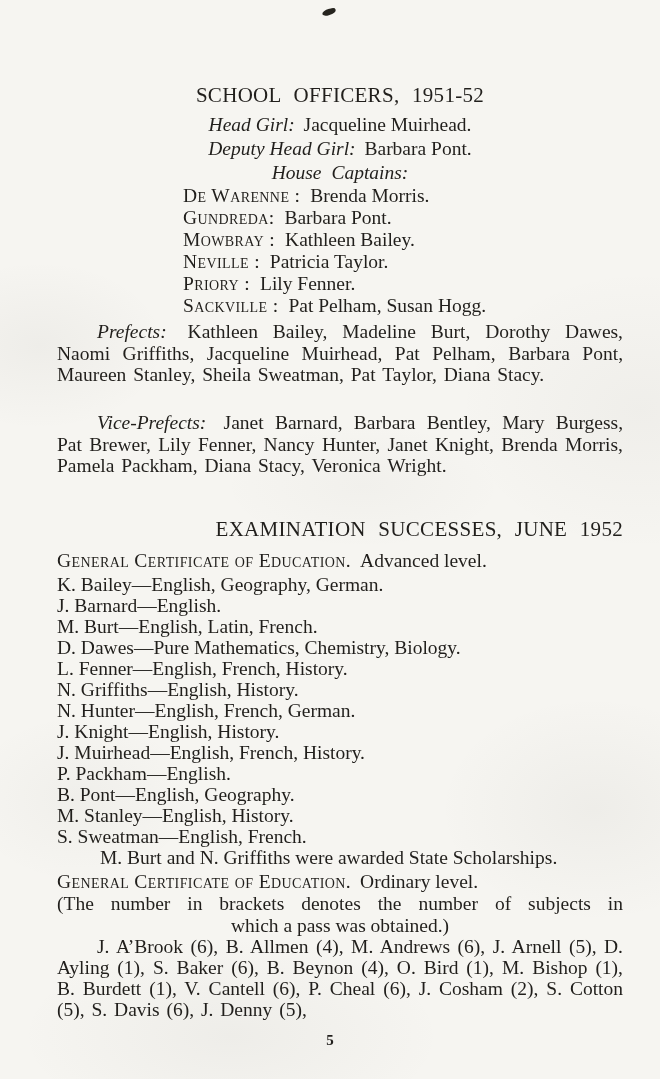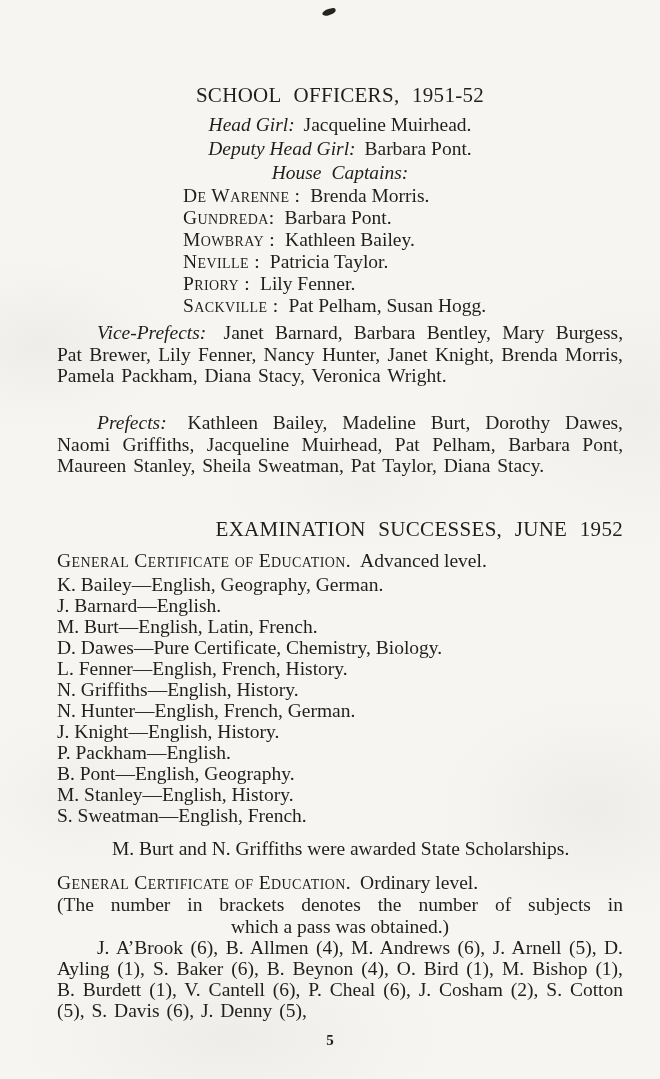--- a/index.html
+++ b/index.html
@@ -83,21 +83,21 @@
 
   .results {
     list-style: none;
     margin: 3px 0 0 0;
     padding: 0;
     line-height: 21px;
   }
   .results li { white-space: nowrap; }
 
   .scholarship {
-    margin: 12px;
+    margin: 0;
     padding-left: 43px;
     line-height: 22px;
   }
 
   .bracket-note { margin-top: 1px; }
   .bracket-line1 {
     text-align: justify;
     text-align-last: justify;
     line-height: 21.5px;
   }
@@ -159,45 +159,46 @@
       <li>
         <span class="sc">Priory :</span>
         <span>Lily Fenner.</span>
       </li>
       <li>
         <span class="sc">Sackville :</span>
         <span>Pat Pelham, Susan Hogg.</span>
       </li>
     </ul>
 
+    <p class="para prefects">
+      <em>Prefects:</em>
+      <span>Kathleen Bailey, Madeline Burt, Dorothy Dawes, Naomi Griffiths, Jacqueline Muirhead, Pat Pelham, Barbara Pont, Maureen Stanley, Sheila Sweatman, Pat Taylor, Diana Stacy.</span>
+    </p>
+
     <p class="para vice">
       <em>Vice-Prefects:</em>
       <span>Janet Barnard, Barbara Bentley, Mary Burgess, Pat Brewer, Lily Fenner, Nancy Hunter, Janet Knight, Brenda Morris, Pamela Packham, Diana Stacy, Veronica Wright.</span>
-    </p>
-
-    <p class="para prefects">
-      <em>Prefects:</em>
-      <span>Kathleen Bailey, Madeline Burt, Dorothy Dawes, Naomi Griffiths, Jacqueline Muirhead, Pat Pelham, Barbara Pont, Maureen Stanley, Sheila Sweatman, Pat Taylor, Diana Stacy.</span>
     </p>
 
     <h2 class="section-title exam">EXAMINATION SUCCESSES, JUNE 1952</h2>
 
     <p class="gce-heading">
       <span class="sc">General Certificate of Education.</span><span>Advanced level.</span>
     </p>
 
     <ul class="results">
       <li>K. Bailey—English, Geography, German.</li>
       <li>J. Barnard—English.</li>
       <li>M. Burt—English, Latin, French.</li>
-      <li>D. Dawes—Pure Certificate, Chemistry, Biology.</li>
+      <li>D. Dawes—Pure Mathematics, Chemistry, Biology.</li>
       <li>L. Fenner—English, French, History.</li>
       <li>N. Griffiths—English, History.</li>
       <li>N. Hunter—English, French, German.</li>
       <li>J. Knight—English, History.</li>
+      <li>J. Muirhead—English, French, History.</li>
       <li>P. Packham—English.</li>
       <li>B. Pont—English, Geography.</li>
       <li>M. Stanley—English, History.</li>
       <li>S. Sweatman—English, French.</li>
     </ul>
 
     <p class="scholarship">M. Burt and N. Griffiths were awarded State Scholarships.</p>
 
     <p class="gce-heading ordinary">
       <span class="sc">General Certificate of Education.</span><span>Ordinary level.</span>

